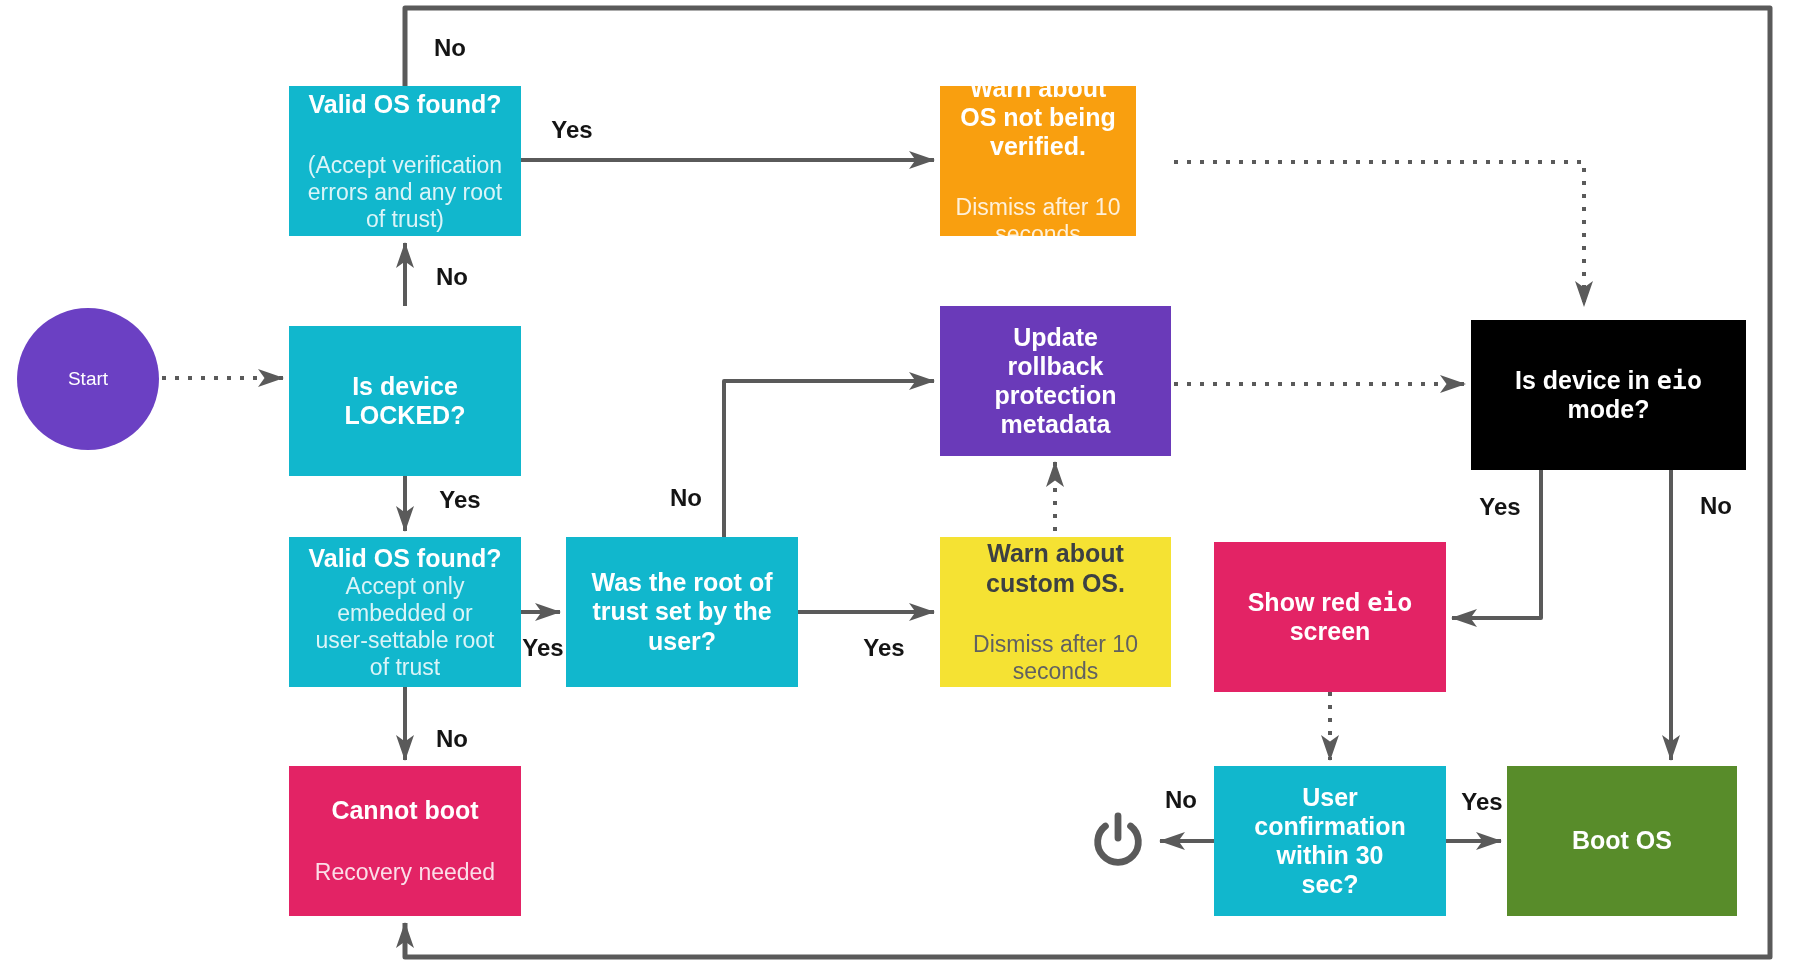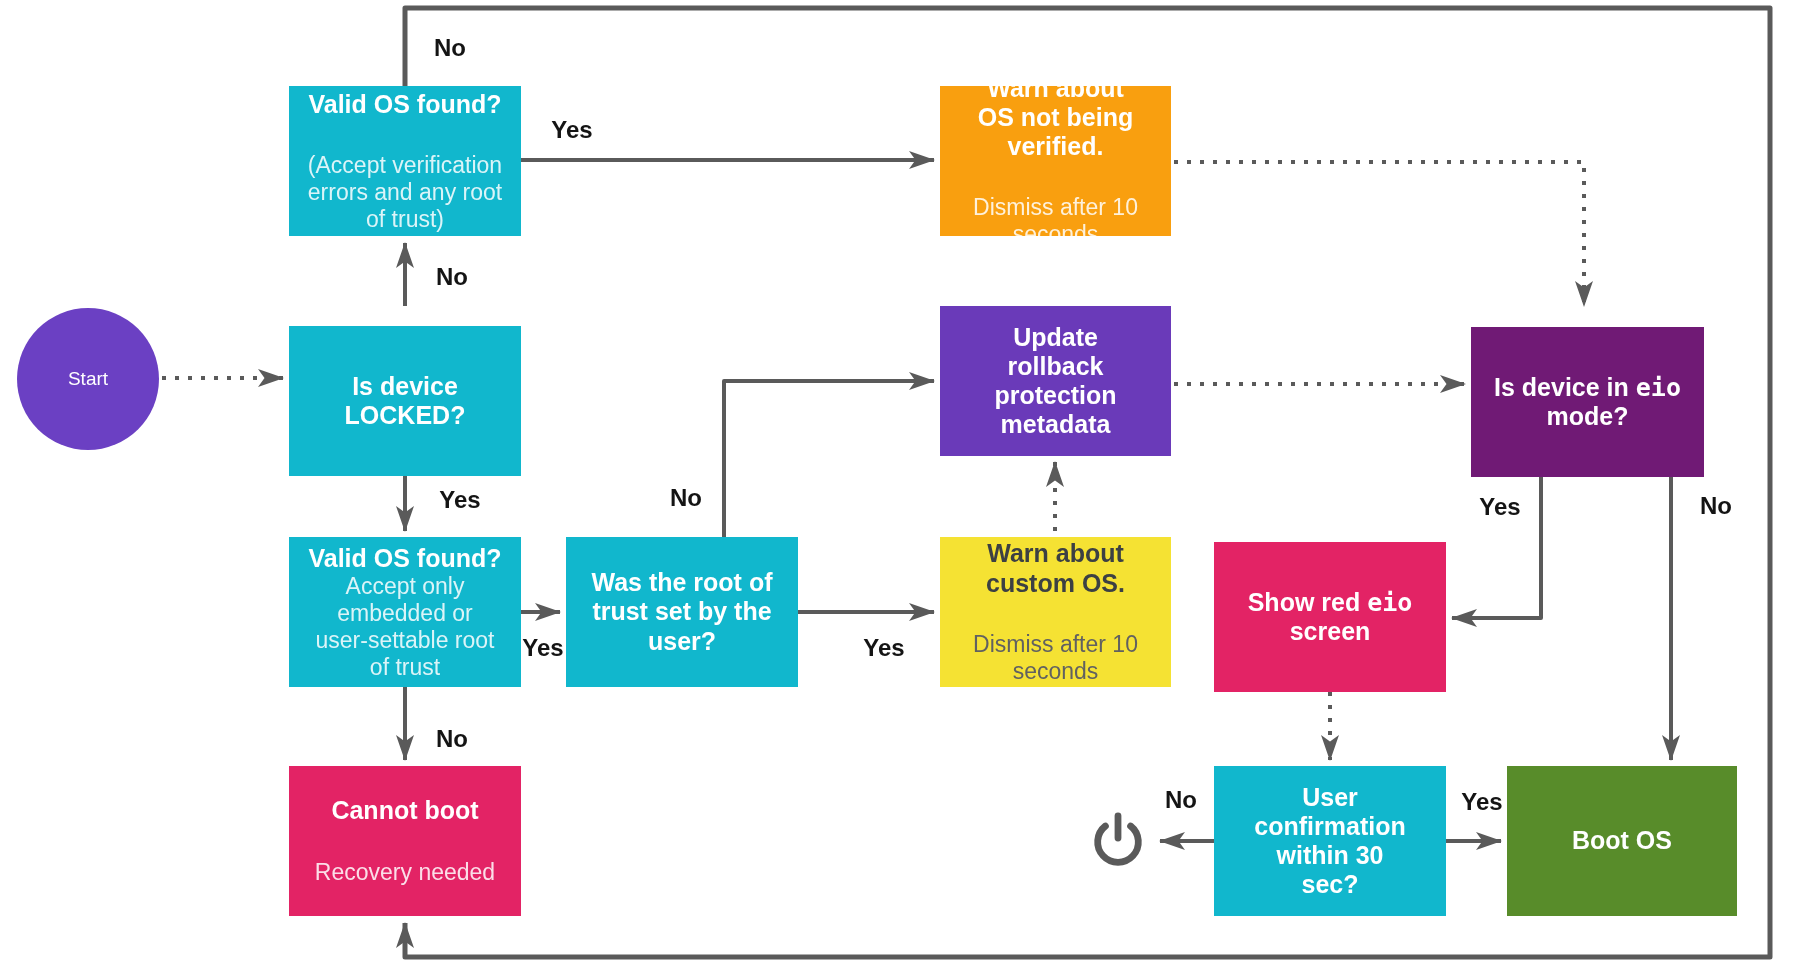--- a/index.html
+++ b/index.html
@@ -66,34 +66,34 @@
 
   <div id="start-circle" style="background-color: rgb(107, 64, 195);">
     <span>Start</span>
   </div>
 
   <div class="node" style="left: 289px; top: 86px; width: 232px; height: 150px; background-color: rgb(17, 183, 205);">
     <span class="title">Valid OS found?</span>
     <span class="sub">(Accept verification errors and any root of trust)</span>
   </div>
 
-  <div class="node tw160" style="left: 940px; top: 86px; width: 231px; height: 150px; background-color: rgb(249, 159, 15);">
+  <div class="node tw160" style="left: 940px; top: 86px; width: 196px; height: 150px; background-color: rgb(249, 159, 15);">
     <span class="title">Warn about OS not being verified.</span>
     <span class="sub">Dismiss after 10 seconds</span>
   </div>
 
   <div class="node tw160" style="left: 289px; top: 306px; width: 232px; height: 150px; background-color: rgb(17, 183, 205); margin-top: 20px;">
     <span class="title">Is device LOCKED?</span>
   </div>
 
   <div class="node tw175" style="left: 940px; top: 306px; width: 231px; height: 150px; background-color: rgb(106, 58, 185);">
     <span class="title">Update rollback protection metadata</span>
   </div>
 
-  <div class="node" style="left: 1471px; top: 327px; width: 233px; height: 150px; background-color: #701a75;">
+  <div class="node" style="left: 1471px; top: 320px; width: 275px; height: 150px; background-color: #000000;">
     <span class="title"><span>Is device in </span><span class="mono">eio</span><span> mode?</span></span>
   </div>
 
   <div class="node sw185" style="left: 289px; top: 537px; width: 232px; height: 150px; background-color: rgb(17, 183, 205);">
     <span class="title">Valid OS found?</span>
     <span class="sub">Accept only embedded or user-settable root of trust</span>
   </div>
 
   <div class="node" style="left: 566px; top: 537px; width: 232px; height: 150px; background-color: rgb(17, 183, 205);">
     <span class="title">Was the root of trust set by the user?</span>

